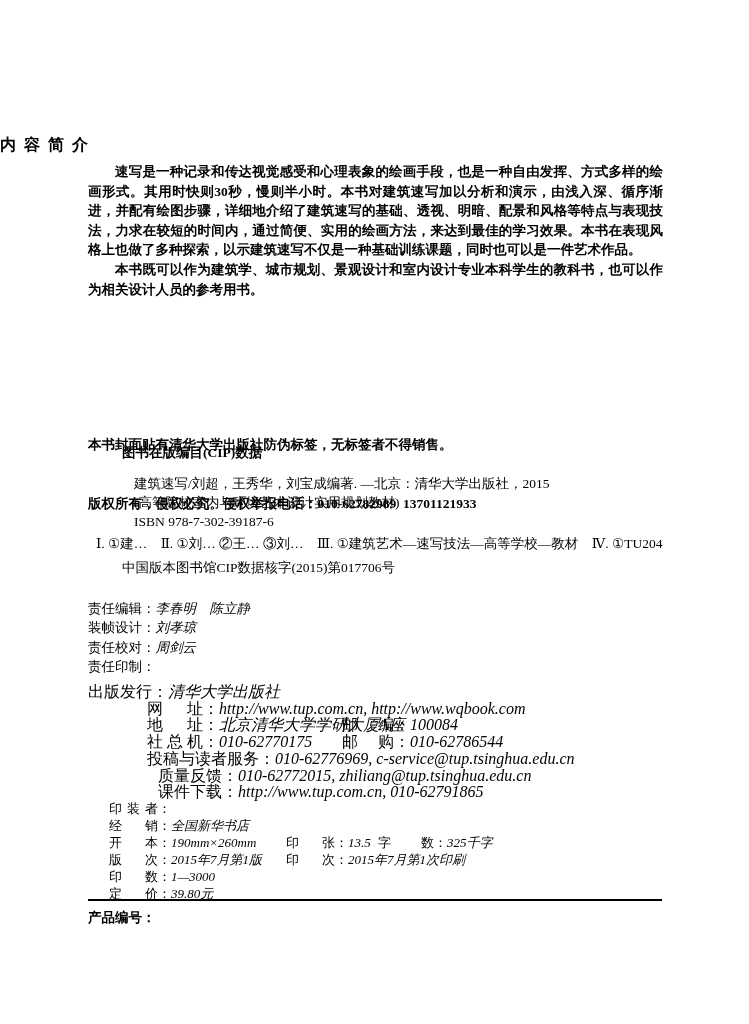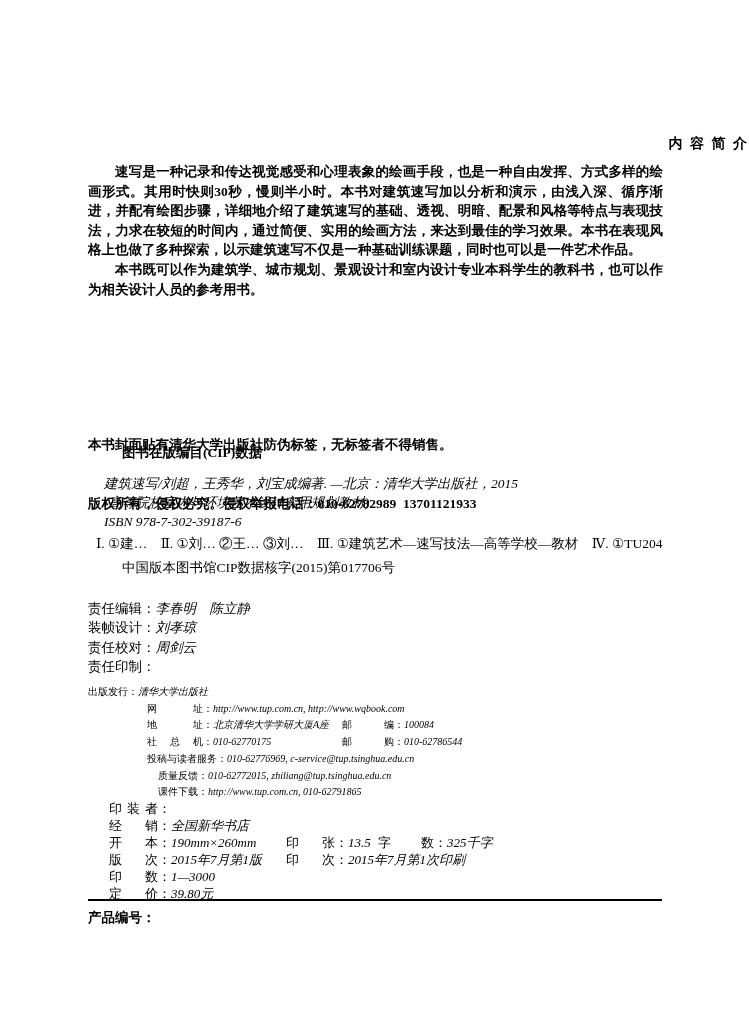--- a/index.html
+++ b/index.html
@@ -4,39 +4,39 @@
 <style>
   html, body { margin:0; padding:0; }
   body {
     width:749px; height:1024px;
     background:#ffffff; color:#000000;
     font-family:"Liberation Serif","DejaVu Serif",serif;
     font-size:13.5px;
   }
   .page { position:relative; width:749px; height:1024px; background:#fff; overflow:hidden; }
 
-  .title { position:absolute; top:135px; left:0; right:0; text-align:right;
-           font-weight:bold; font-size:14px; letter-spacing:2px; }
+  .title { position:absolute; top:135px; left:0; right:0; text-align:left;
+           font-weight:bold; font-size:16px; letter-spacing:2px; }
 
   .intro { position:absolute; top:162px; left:88px; width:575px;
            font-weight:bold; line-height:19.6px; text-align:justify; }
   .intro p { margin:0; text-indent:2em; }
 
   .notice { position:absolute; top:396px; left:88px; width:575px;
             font-weight:bold; line-height:19.5px; white-space:pre-wrap; }
 
   .cip-header { position:absolute; top:444px; left:122px; font-weight:bold; }
-  .cip-block  { position:absolute; top:474px; left:104px; line-height:19px;font-style:italic; }
+  .cip-block  { position:absolute; top:474px; left:134px; line-height:19px; }
   .cip-class  { position:absolute; top:535px; left:96px; white-space:nowrap; }
   .cip-record { position:absolute; top:559px; left:122px;font-family:Liberation Serif, serif; }
 
   .staff { position:absolute; top:599px; left:88px; line-height:19.3px; }
 
   .pub   { position:absolute; top:684px; left:88px; width:575px;
-           font-size:10px; line-height:16.7px; }
+           font-size:16px; line-height:16.7px; }
   .print { position:absolute; top:800px; left:88px; width:575px;
            font-size:13px; line-height:17.1px; }
 
   .prow { white-space:nowrap; }
   .ind  { padding-left:59px; }
   .ind2 { padding-left:70px; }
   .rel  { position:relative; }
 
   .lab { font-weight:normal; }
   .val { font-weight:normal;font-style:italic; }

